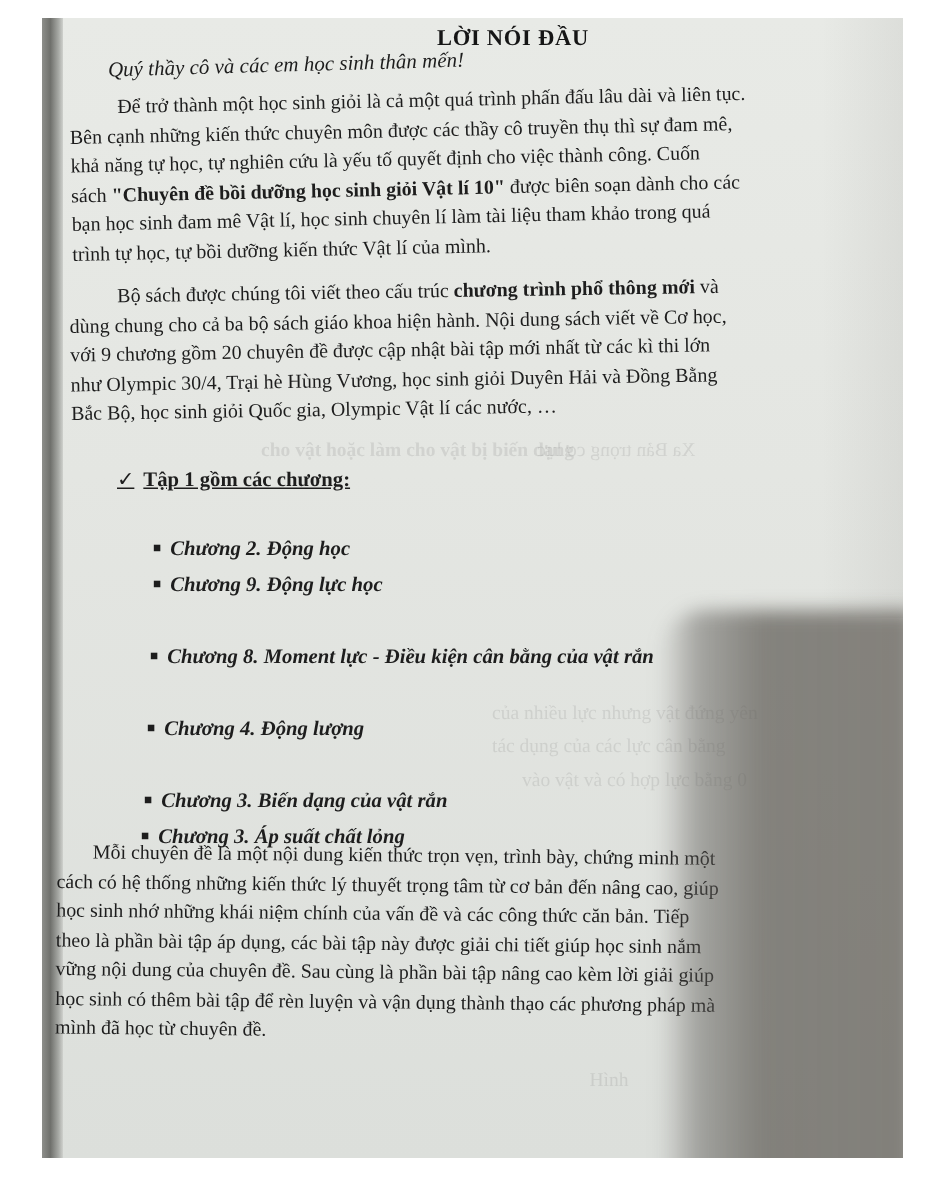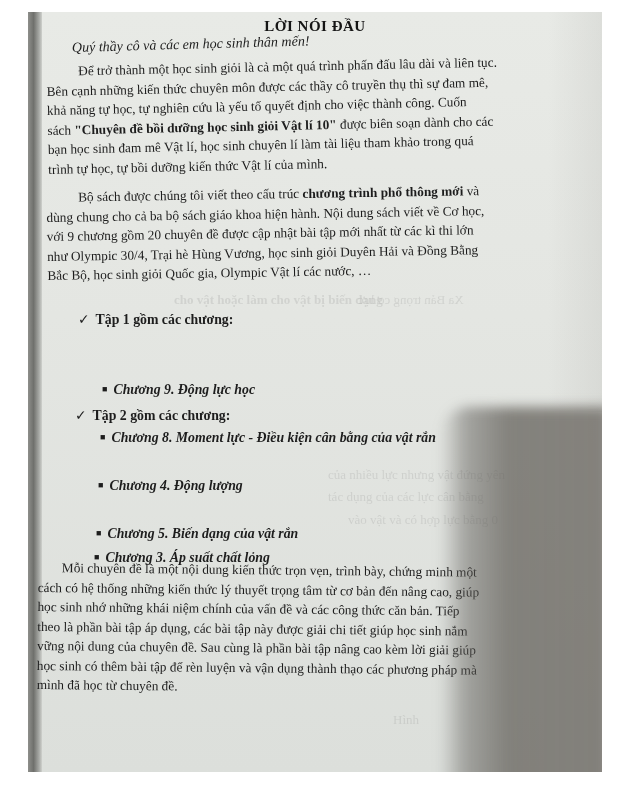--- a/index.html
+++ b/index.html
@@ -26,21 +26,21 @@
   .ghost {
     position:absolute; color:rgba(120,120,120,0.18);
     font-family:"Liberation Serif", serif; font-size:13px; white-space:nowrap;
   }
   .page {
     position:absolute; left:0; top:0; width:100%; height:100%;
     font-family:"Liberation Serif", serif; color:#1d1d1d;
   }
   .title {
     position:absolute; left:0; width:100%; top:6px; text-align:center;
-    font-weight:bold; font-size:15px; letter-spacing:0.5px; color:#151515;
+    font-weight:bold; font-size:15px; letter-spacing:0.5px; color:#151515;padding-left:27px;
   }
   .para { position:absolute; left:18px; width:535px; font-size:13.3px; line-height:19.5px; text-align:justify; }
   .para .ind { display:inline-block; width:32px; }
   .greet { position:absolute; left:44px; top:28px; font-size:14px; font-style:italic; transform:rotate(-1.6deg); transform-origin:left; }
   .p1 { top:50px; transform:rotate(-1.2deg); transform-origin:left top; }
   .p2 { top:176px; transform:rotate(-0.9deg); transform-origin:left top; }
   .line-b { font-weight:bold; }
   .split { position:absolute; left:34px; top:277px; font-size:13.3px; }
   .vol { position:absolute; font-weight:bold; font-size:13.8px; }
   .chap { position:absolute; font-weight:bold; font-style:italic; font-size:13.8px; }
@@ -77,31 +77,29 @@
 
     <div class="para p2">
       <div><span class="ind"></span><span>Bộ sách được chúng tôi viết theo cấu trúc </span><span class="line-b">chương trình phổ thông mới</span><span> và</span></div>
       <div>dùng chung cho cả ba bộ sách giáo khoa hiện hành. Nội dung sách viết về Cơ học,</div>
       <div>với 9 chương gồm 20 chuyên đề được cập nhật bài tập mới nhất từ các kì thi lớn</div>
       <div>như Olympic 30/4, Trại hè Hùng Vương, học sinh giỏi Duyên Hải và Đồng Bằng</div>
       <div>Bắc Bộ, học sinh giỏi Quốc gia, Olympic Vật lí các nước, …</div>
     </div>
 
 
-    <div class="vol" style="left:50px;top:299px;">
+    <div class="vol" style="left:50px;top:299px;text-decoration:underline;">
       <span class="check">✓</span><span>Tập 1 gồm các chương:</span>
     </div>
+    <div class="chap" style="left:74px;top:346px;"><span class="bullet">■</span><span>Chương 2. Động học</span></div>
     <div class="chap" style="left:74px;top:370px;"><span class="bullet">■</span><span>Chương 9. Động lực học</span></div>
 
-    <div class="vol" style="left:47px;top:395px;">
-      <span class="check">✓</span><span>Tập 2 gồm các chương:</span>
-    </div>
     <div class="chap" style="left:72px;top:418px;"><span class="bullet">■</span><span>Chương 8. Moment lực - Điều kiện cân bằng của vật rắn</span></div>
     <div class="chap" style="left:70px;top:466px;"><span class="bullet">■</span><span>Chương 4. Động lượng</span></div>
-    <div class="chap" style="left:68px;top:514px;"><span class="bullet">■</span><span>Chương 5. Biến dạng của vật rắn</span></div>
+    <div class="chap" style="left:68px;top:514px;"><span class="bullet">■</span><span>Chương 3. Biến dạng của vật rắn</span></div>
     <div class="chap" style="left:66px;top:538px;"><span class="bullet">■</span><span>Chương 3. Áp suất chất lỏng</span></div>
 
     <div class="para p3">
       <div><span class="ind" style="width:24px"></span><span>Mỗi chuyên đề là một nội dung kiến thức trọn vẹn, trình bày, chứng minh một</span></div>
       <div>cách có hệ thống những kiến thức lý thuyết trọng tâm từ cơ bản đến nâng cao, giúp</div>
       <div>học sinh nhớ những khái niệm chính của vấn đề và các công thức căn bản. Tiếp</div>
       <div>theo là phần bài tập áp dụng, các bài tập này được giải chi tiết giúp học sinh nắm</div>
       <div>vững nội dung của chuyên đề. Sau cùng là phần bài tập nâng cao kèm lời giải giúp</div>
       <div>học sinh có thêm bài tập để rèn luyện và vận dụng thành thạo các phương pháp mà</div>
       <div>mình đã học từ chuyên đề.</div>

